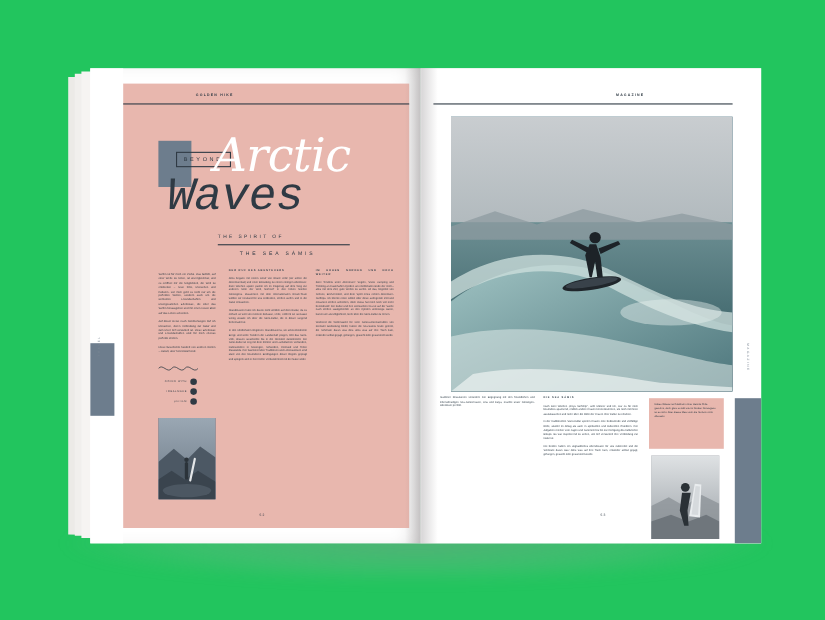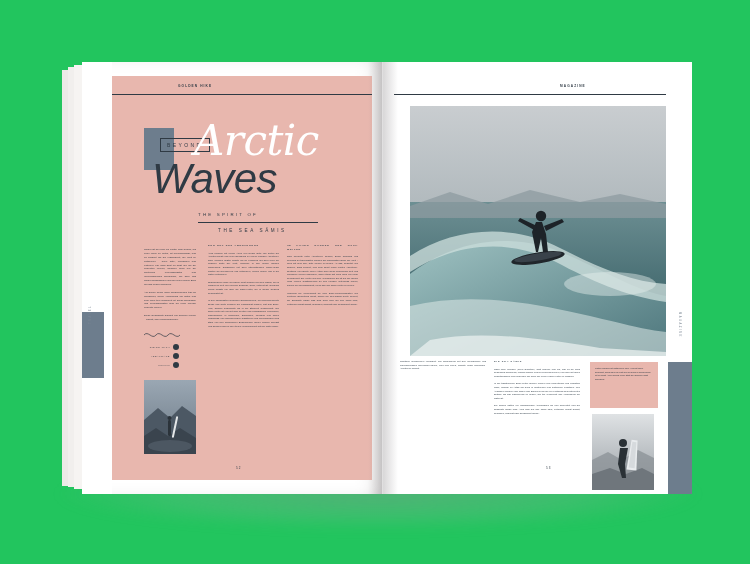--- a/index.html
+++ b/index.html
@@ -127,21 +127,21 @@
     font-family: "DejaVu Serif", serif;
     font-size: 42px;
     color: #ffffff;
     letter-spacing: -0.5px;
     line-height: 1;
     font-style: italic;
   }
   .title-waves {
     position: absolute;
     left: 70px; top: 96px;
-    font-family: Liberation Sans, sans-serif;
+    font-family: Liberation Mono, monospace;
     font-size: 42px;
     color: #2f3a44;
     letter-spacing: -0.5px;
     line-height: 1;
     font-style: italic;
   }
   .sub-spirit {
     position: absolute;
     left: 116px; top: 150px;
     font-size: 4.4px; letter-spacing: 2.2px; color: #2f3a44;

